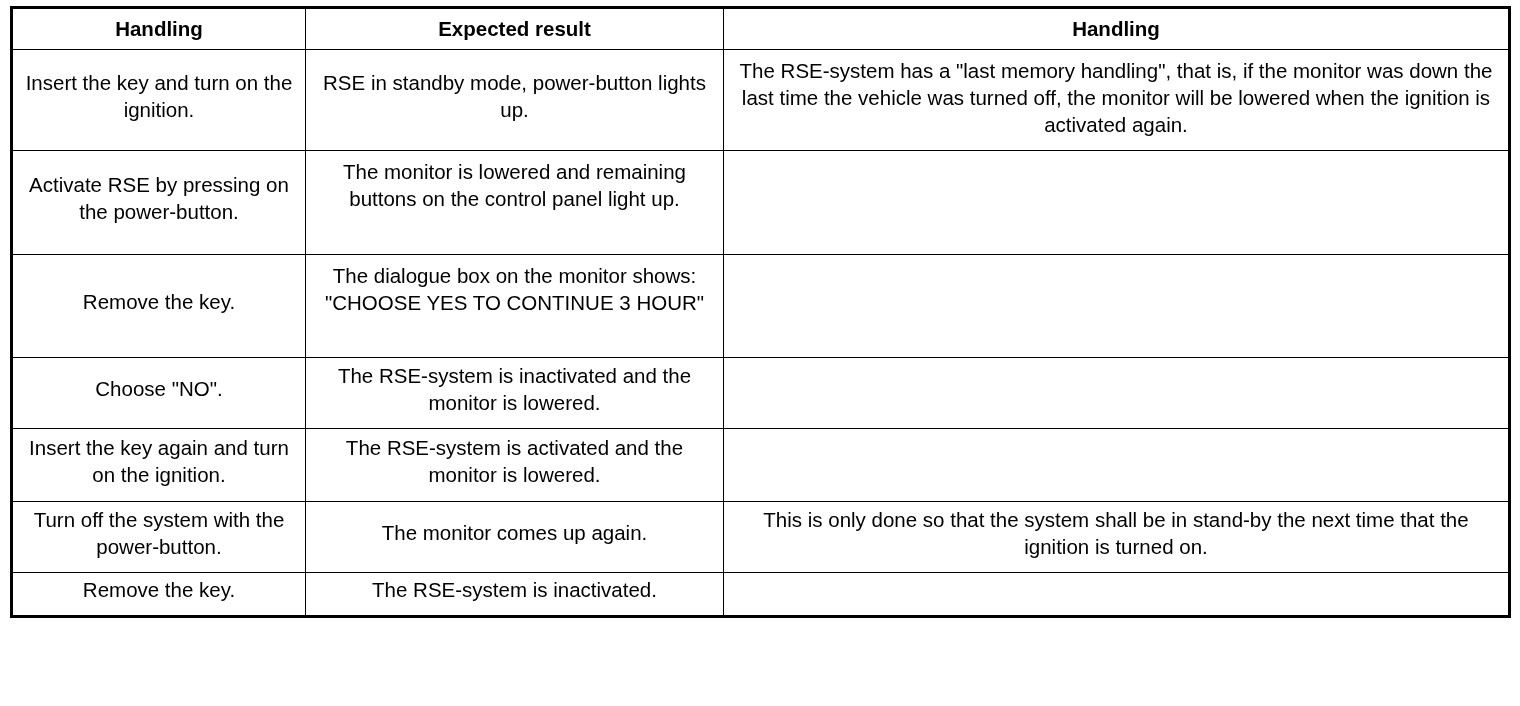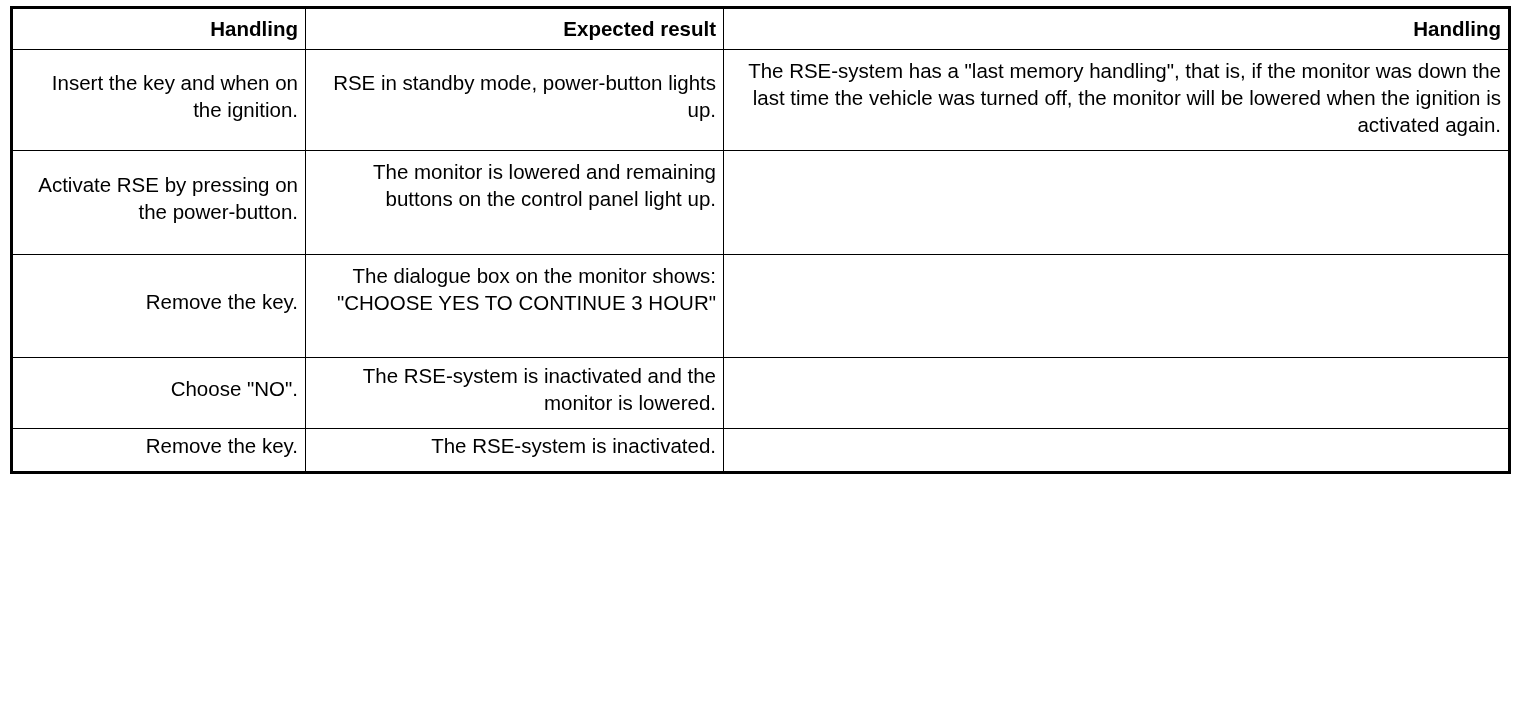--- a/index.html
+++ b/index.html
@@ -33,21 +33,21 @@
   table.procedure-table col.col-handling  { width: 294px; }
   table.procedure-table col.col-expected  { width: 418px; }
   table.procedure-table col.col-remarks   { width: 786px; }
 
   table.procedure-table th,
   table.procedure-table td {
     border: 1.5px solid #000000;
     padding: 3px 7px 12px 7px;
     font-size: 20.5px;
     line-height: 1.32;
-    text-align: right;
+    text-align: center;
     vertical-align: middle;
     box-sizing: border-box;
     word-wrap: break-word;
   }
 
   table.procedure-table thead th {
     font-weight: bold;
     height: 42px;
     padding-top: 2px;
     padding-bottom: 2px;
@@ -83,21 +83,21 @@
       <tr>
         <th>Handling</th>
         <th>Expected result</th>
         <th>Handling</th>
       </tr>
     </thead>
 
     <tbody>
 
       <tr class="row-h-tall">
-        <td class="handling-cell">Insert the key and when on the ignition.</td>
+        <td class="handling-cell">Insert the key and turn on the ignition.</td>
         <td class="expected-cell">RSE in standby mode, power-button lights up.</td>
         <td class="remarks-cell top">The RSE-system has a "last memory handling", that is, if the monitor was down the last time the vehicle was turned off, the monitor will be lowered when the ignition is activated again.</td>
       </tr>
 
       <tr class="row-h-tall2">
         <td class="handling-cell">Activate RSE by pressing on the power-button.</td>
         <td class="expected-cell top">The monitor is lowered and remaining buttons on the control panel light up.</td>
         <td class="remarks-cell"></td>
       </tr>
 
@@ -108,21 +108,31 @@
         <td class="expected-cell top">The dialogue box on the monitor shows: "CHOOSE YES TO CONTINUE 3 HOUR"</td>
         <td class="remarks-cell"></td>
       </tr>
 
       <tr class="row-h-med2">
         <td class="handling-cell">Choose "NO".</td>
         <td class="expected-cell">The RSE-system is inactivated and the monitor is lowered.</td>
         <td class="remarks-cell"></td>
       </tr>
 
+      <tr class="row-h-med3">
+        <td class="handling-cell">Insert the key again and turn on the ignition.</td>
+        <td class="expected-cell">The RSE-system is activated and the monitor is lowered.</td>
+        <td class="remarks-cell"></td>
+      </tr>
 
+      <tr class="row-h-med2">
+        <td class="handling-cell">Turn off the system with the power-button.</td>
+        <td class="expected-cell">The monitor comes up again.</td>
+        <td class="remarks-cell">This is only done so that the system shall be in stand-by the next time that the ignition is turned on.</td>
+      </tr>
 
       <tr class="row-h-last">
         <td class="handling-cell">Remove the key.</td>
         <td class="expected-cell">The RSE-system is inactivated.</td>
         <td class="remarks-cell"></td>
       </tr>
 
     </tbody>
   </table>
 

